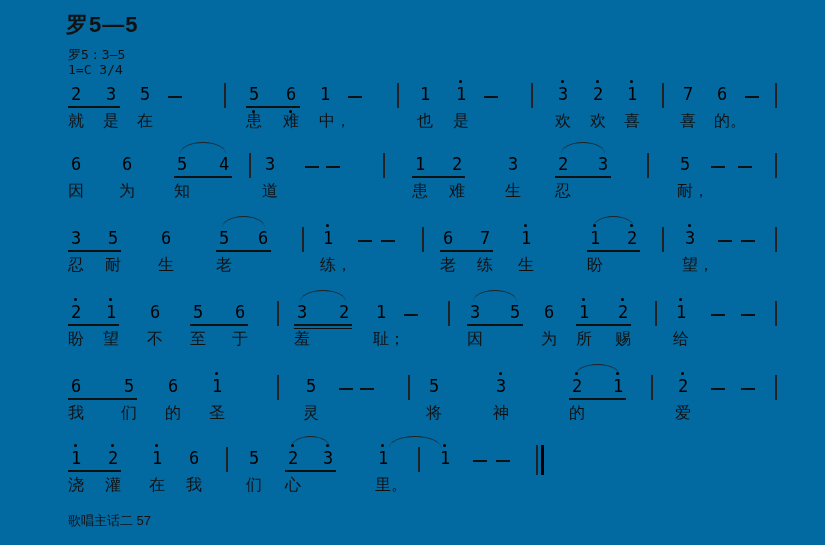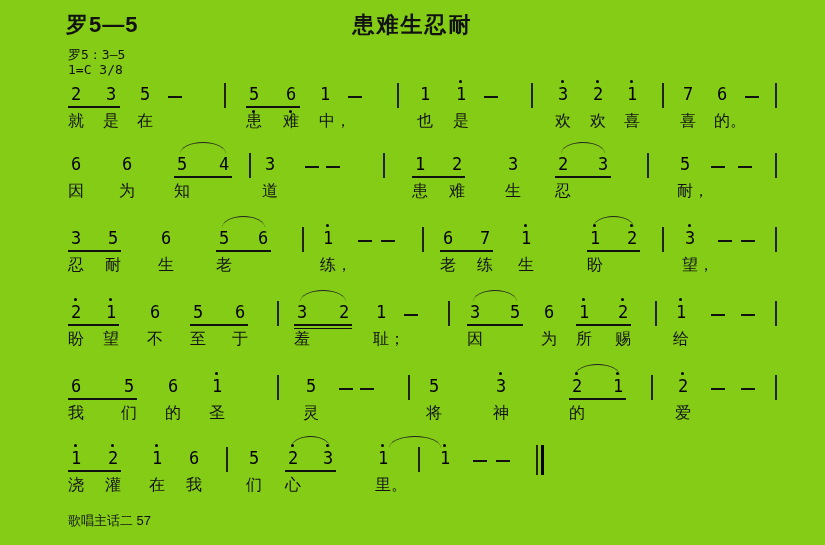--- a/index.html
+++ b/index.html
@@ -1,17 +1,17 @@
 <!DOCTYPE html>
 <html><head>
 <meta charset="utf-8">
 <style>
   html,body { margin:0; padding:0; background:#ffffff; }
   #page {
-    position:relative; width:825px; height:545px; background:#84cc16;
+    position:relative; width:825px; height:545px; background:#0369a1;
     font-family:"Liberation Sans", sans-serif; color:#111; overflow:hidden;
   }
   .hdr-ref {
     position:absolute; left:66px; top:10px;
     font-size:22px; font-weight:bold; letter-spacing:1px; white-space:nowrap;
   }
   .hdr-title {
     position:absolute; left:0; top:10px; width:825px; text-align:center;
     font-size:22px; font-weight:bold; letter-spacing:2px; white-space:nowrap;
   }
@@ -41,23 +41,22 @@
   .lyric {
     position:absolute; top:36px; font-size:16px; line-height:18px;
     color:#111; white-space:nowrap; letter-spacing:0;
   }
 </style>
 </head>
 <body>
 
 <div id="page">
   <div class="hdr-ref">罗5—5</div>
-  <div class="hdr-title">患难生忍耐</div>
   <div class="hdr-sub" style="top:48px;">罗5：3—5</div>
-  <div class="hdr-sub" style="top:63px;">1=C 3/8</div>
+  <div class="hdr-sub" style="top:63px;">1=C 3/4</div>
   <div id="score">
       <div class="line" style="top: 76px;">
         <div class="beam" style="left: 68px; top: 30px; width: 52px;"></div>
         <div class="beam" style="left: 246px; top: 30px; width: 54px;"></div>
         <div class="note" style="left: 71px;">2</div>
         <div class="note" style="left: 106px;">3</div>
         <div class="note" style="left: 140px;">5</div>
         <div class="note" style="left: 249px;">5</div>
         <div class="odot" style="left: 252px; top: 34px;"></div>
         <div class="note" style="left: 286px;">6</div>

